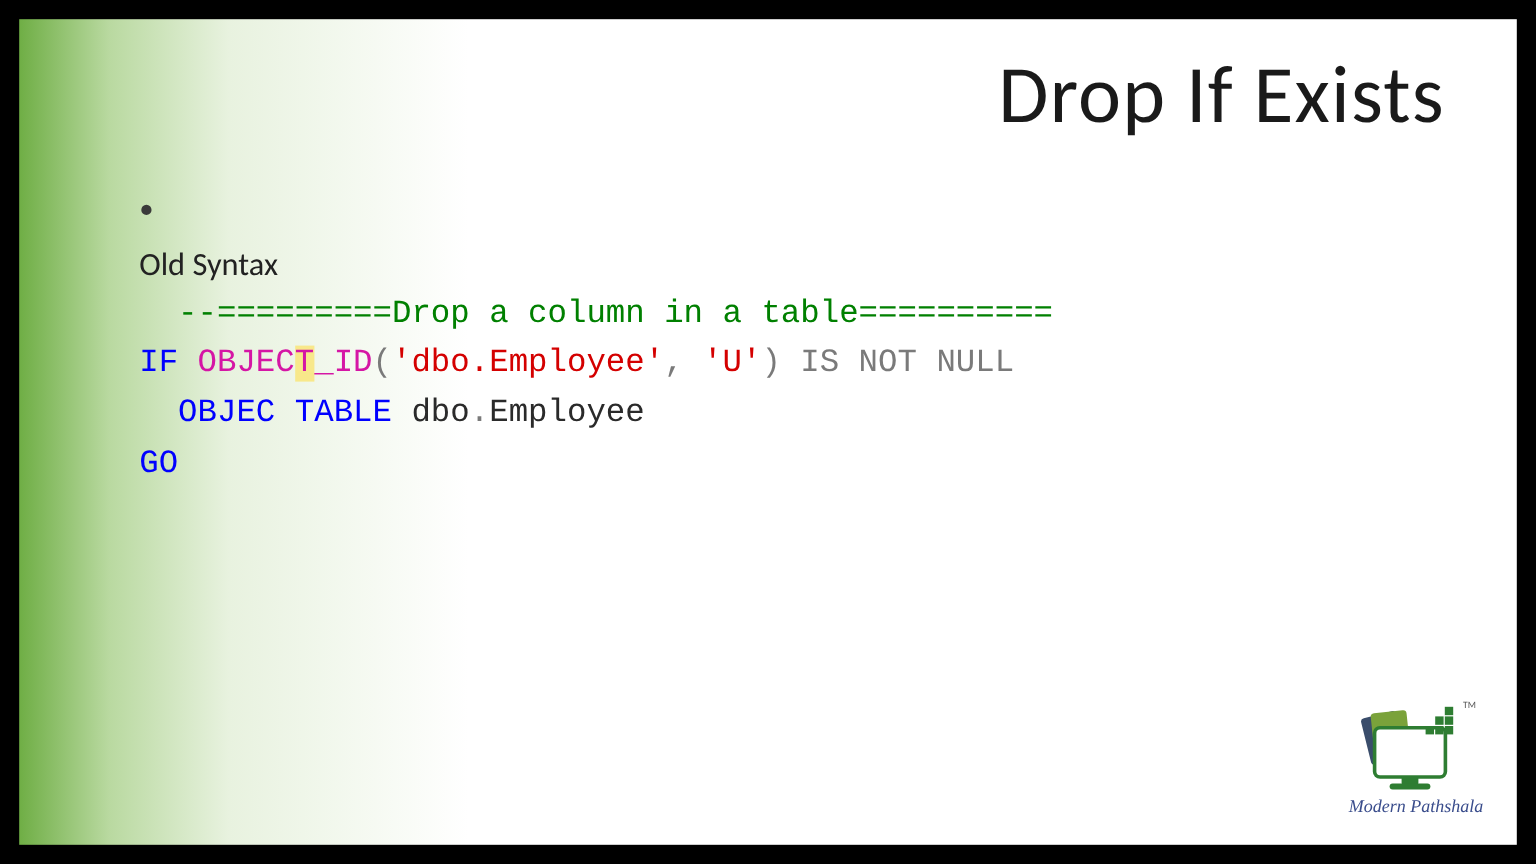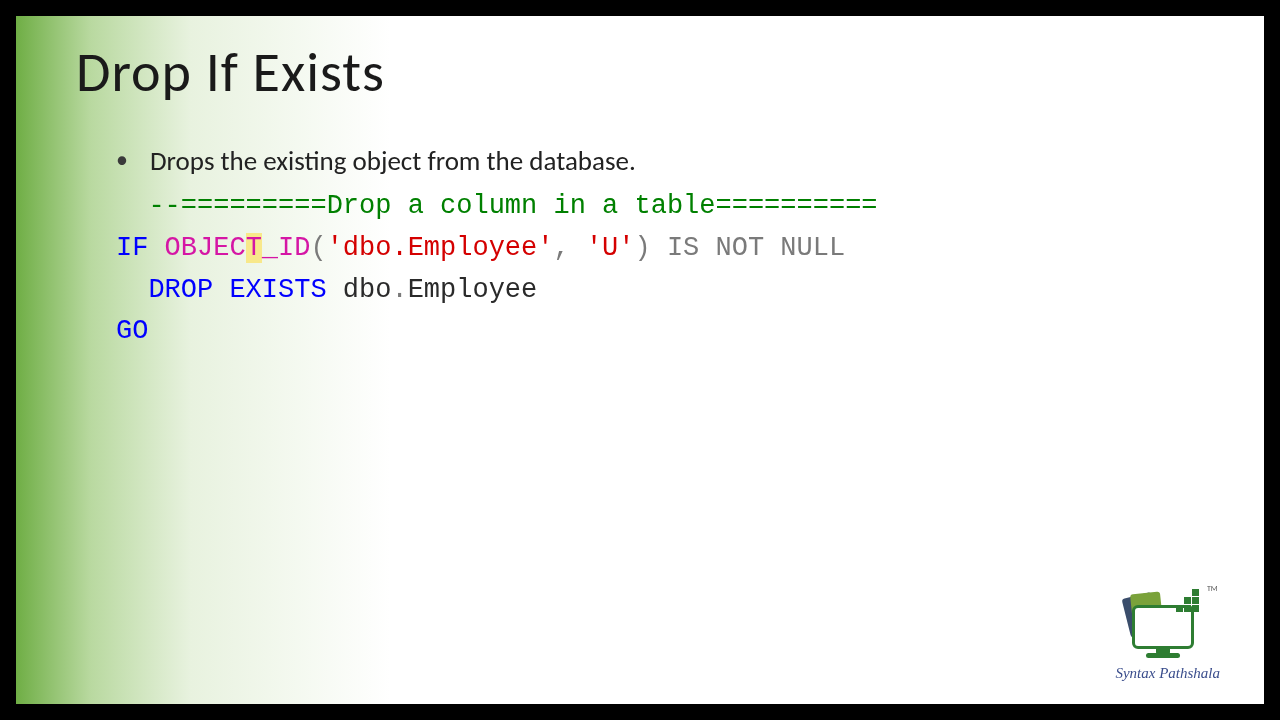--- a/index.html
+++ b/index.html
@@ -18,24 +18,24 @@
     padding: 16px;
   }
   .slide {
     width: 100%;
     height: 100%;
     background: linear-gradient(to right, #6fae45 0%, #b9d9a0 6%, #e8f2df 14%, #ffffff 30%);
     position: relative;
     padding: 22px 60px 0 60px;
   }
   .title {
-    font-size: 56px;
+    font-size: 68px;
     font-weight: 400;
     color: #1a1a1a;
-    text-align: left;
+    text-align: right;
     letter-spacing: 1px;
     margin-bottom: 34px;
     font-family: Calibri, "Segoe UI", Arial, sans-serif;
   }
   .content {
     font-size: 27px;
     line-height: 1.55;
     color: #222;
     padding-left: 40px;
   }
@@ -64,21 +64,21 @@
     white-space: pre;
   }
   .c-green  { color: #008000; }
   .c-blue   { color: #0000ff; font-family: Liberation Mono, monospace; }
   .c-pink   { color: #d516a5; }
   .c-red    { color: #d40000; }
   .c-gray   { color: #7a7a7a; }
   .c-black  { color: #2a2a2a; }
   .logo {
     position: absolute;
-    right: 44px;
+    right: 28px;
     bottom: 22px;
     text-align: center;
   }
   .logo-mark {
     position: relative;
     width: 92px;
     height: 74px;
     margin: 0 auto 4px auto;
   }
   .monitor {
@@ -143,27 +143,27 @@
 
 <div class="frame">
   <div class="slide">
 
     <h1 class="title">Drop If Exists</h1>
 
     <div class="content">
 
       <div class="bullet-row">
         <div class="bullet">•</div>
-        <div class="bullet-text">Drops the existing object from the database.</div>
       </div>
 
+      <div class="plain">Old Syntax</div>
 
       <div class="code"><span class="c-green">  </span><span class="c-green">--=========</span><span class="c-green">Drop a column in a table</span><span class="c-green">==========</span>
 <span class="c-blue">IF</span><span> </span><span class="c-pink">OBJEC</span><span class="c-pink cursor-img"><span style="background:rgba(255,220,60,0.55);padding:0 0px;">T</span></span><span class="c-pink">_ID</span><span class="c-gray">(</span><span class="c-red">'dbo.Employee'</span><span class="c-gray">, </span><span class="c-red">'U'</span><span class="c-gray">)</span><span class="c-gray"> IS NOT NULL</span>
-  <span class="c-blue">DROP EXISTS</span><span class="c-black"> dbo</span><span class="c-gray">.</span><span class="c-black">Employee</span>
+  <span class="c-blue">OBJEC TABLE</span><span class="c-black"> dbo</span><span class="c-gray">.</span><span class="c-black">Employee</span>
 <span class="c-blue">GO</span></div>
 
 
 
     </div>
 
     <div class="logo">
       <div class="logo-mark">
         <div class="book book1"></div>
         <div class="book book2"></div>
@@ -173,17 +173,17 @@
         <div class="pix">
           <span style="left:16px;top:0"></span>
           <span style="left:8px;top:8px"></span>
           <span style="left:16px;top:8px"></span>
           <span style="left:0;top:16px"></span>
           <span style="left:8px;top:16px"></span>
           <span style="left:16px;top:16px"></span>
         </div>
         <div class="tm">TM</div>
       </div>
-      <div class="logo-text">Syntax Pathshala</div>
+      <div class="logo-text">Modern Pathshala</div>
     </div>
 
   </div>
 </div>
 
 </body></html>

